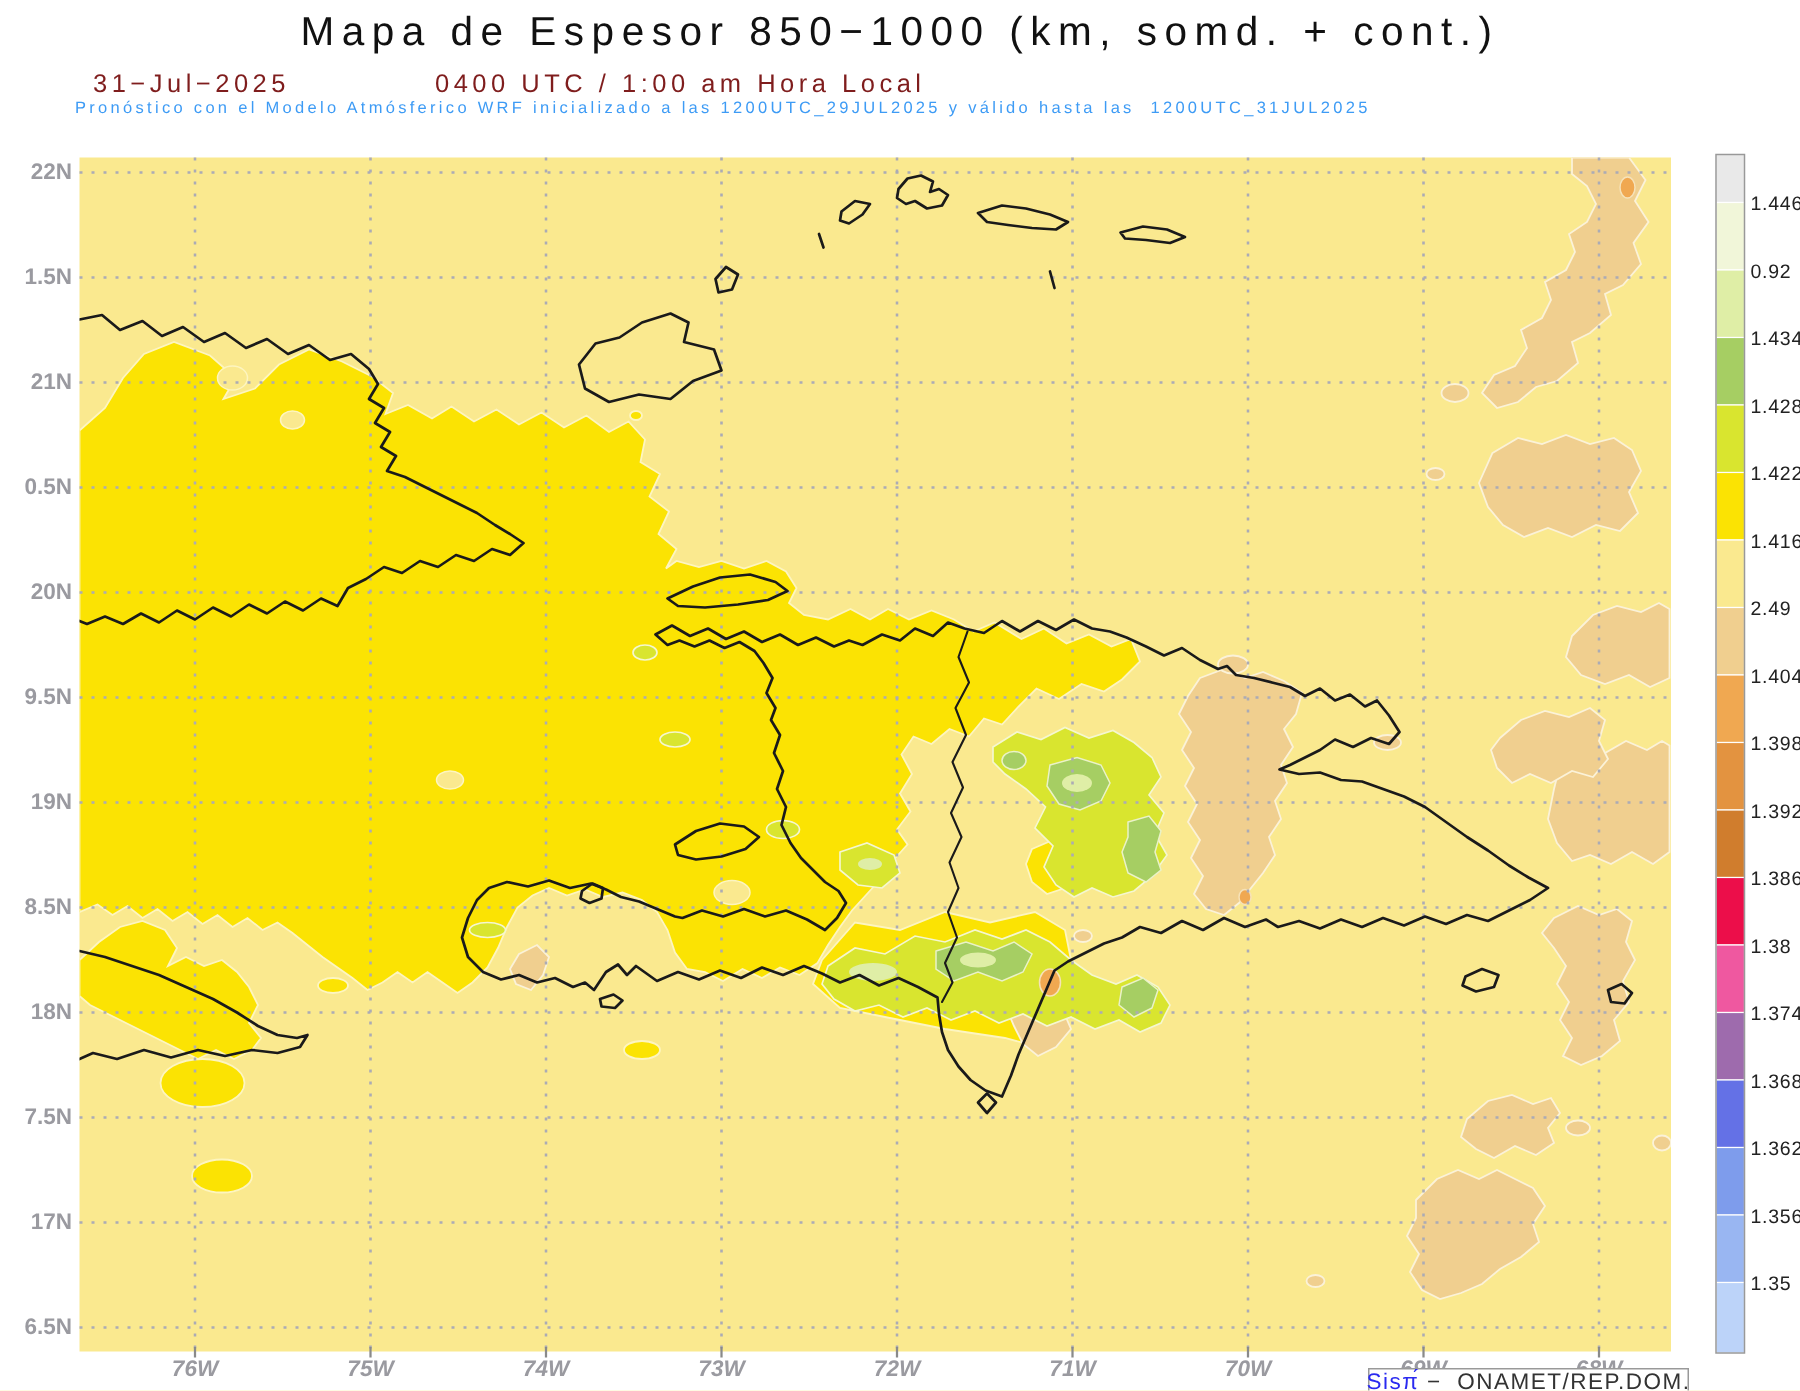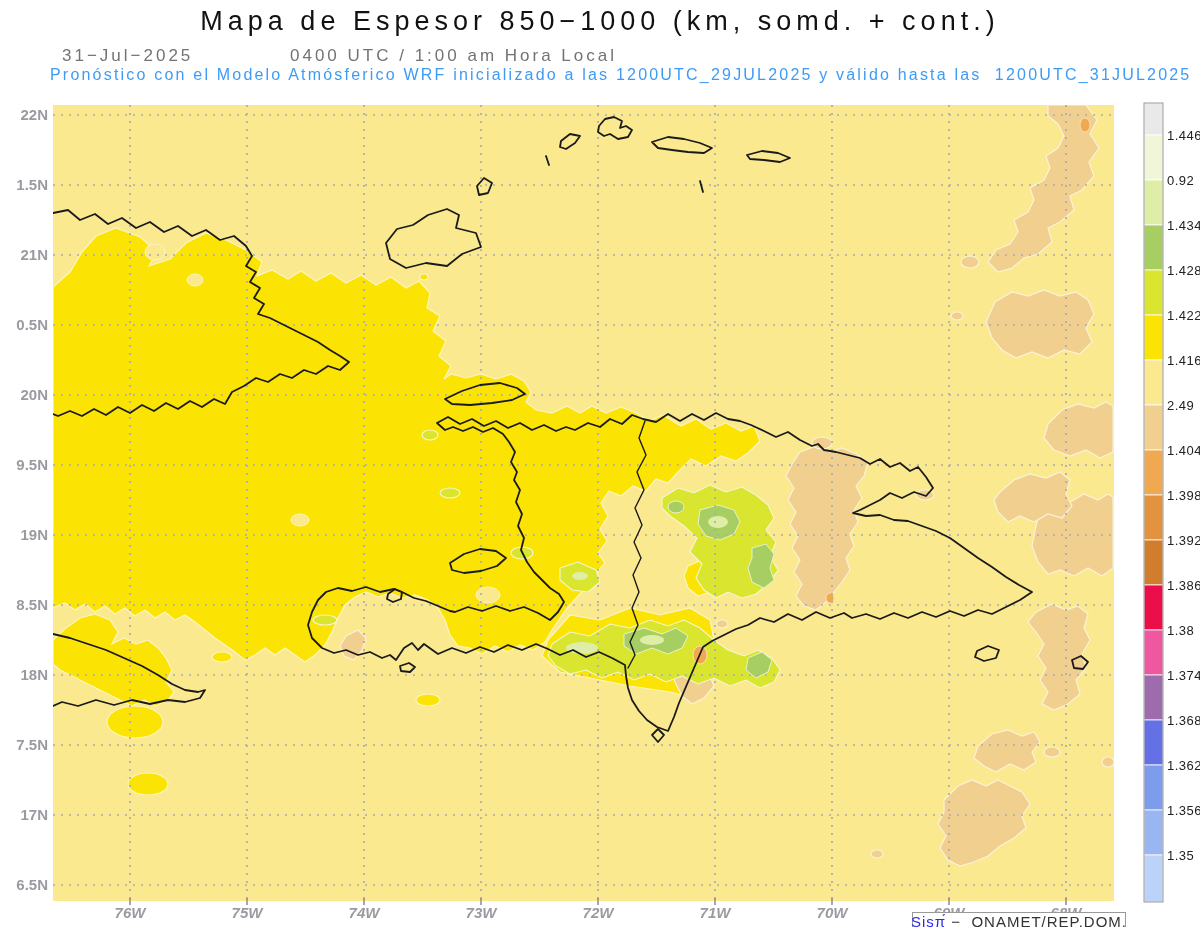--- a/index.html
+++ b/index.html
@@ -1,21 +1,21 @@
 <!DOCTYPE html>
 <html><head>
 <meta charset="utf-8">
 <style>
   html,body{margin:0;padding:0;background:#fff;}
   body{width:1200px;height:927px;position:relative;font-family:"Liberation Sans",sans-serif;overflow:hidden;}
   .title{position:absolute;top:6px;left:0;width:1200px;text-align:center;font-size:27px;letter-spacing:5px;color:#111;font-weight:400;white-space:nowrap;}
-  .hline2{position:absolute;top:46px;font-size:17px;letter-spacing:3px;color:#737373;white-space:nowrap;}
+  .hline2{position:absolute;top:46px;font-size:17px;letter-spacing:3px;color:#7f1d1d;white-space:nowrap;}
   .date{left:62px;}
   .time{left:290px;}
-  .forecast{position:absolute;top:66px;left:50px;font-size:16px;letter-spacing:2.2px;color:#3D9BF5;white-space:pre;}
+  .forecast{position:absolute;top:66px;left:50px;font-size:11px;letter-spacing:2.2px;color:#3D9BF5;white-space:pre;}
   .axlab{position:absolute;color:#9a9aa0;font-weight:700;font-size:15px;}
   .lat{left:0;width:48px;text-align:right;}
   .lon{width:40px;text-align:center;top:904px;font-style:italic;}
   .cblab{position:absolute;left:1167px;font-size:13px;color:#222;letter-spacing:0.5px;}
   #mapsvg,#cbsvg{position:absolute;top:0;left:0;}
   #cbsvg{left:0;}
   .attrib{position:absolute;left:912px;top:912px;width:212px;height:24px;background:#fff;border:1px solid #999;display:flex;align-items:flex-start;justify-content:center;font-size:15px;letter-spacing:1px;white-space:pre;color:#333;}
   .attrib .brand{color:#2a2af0;}
 </style>
 </head>

